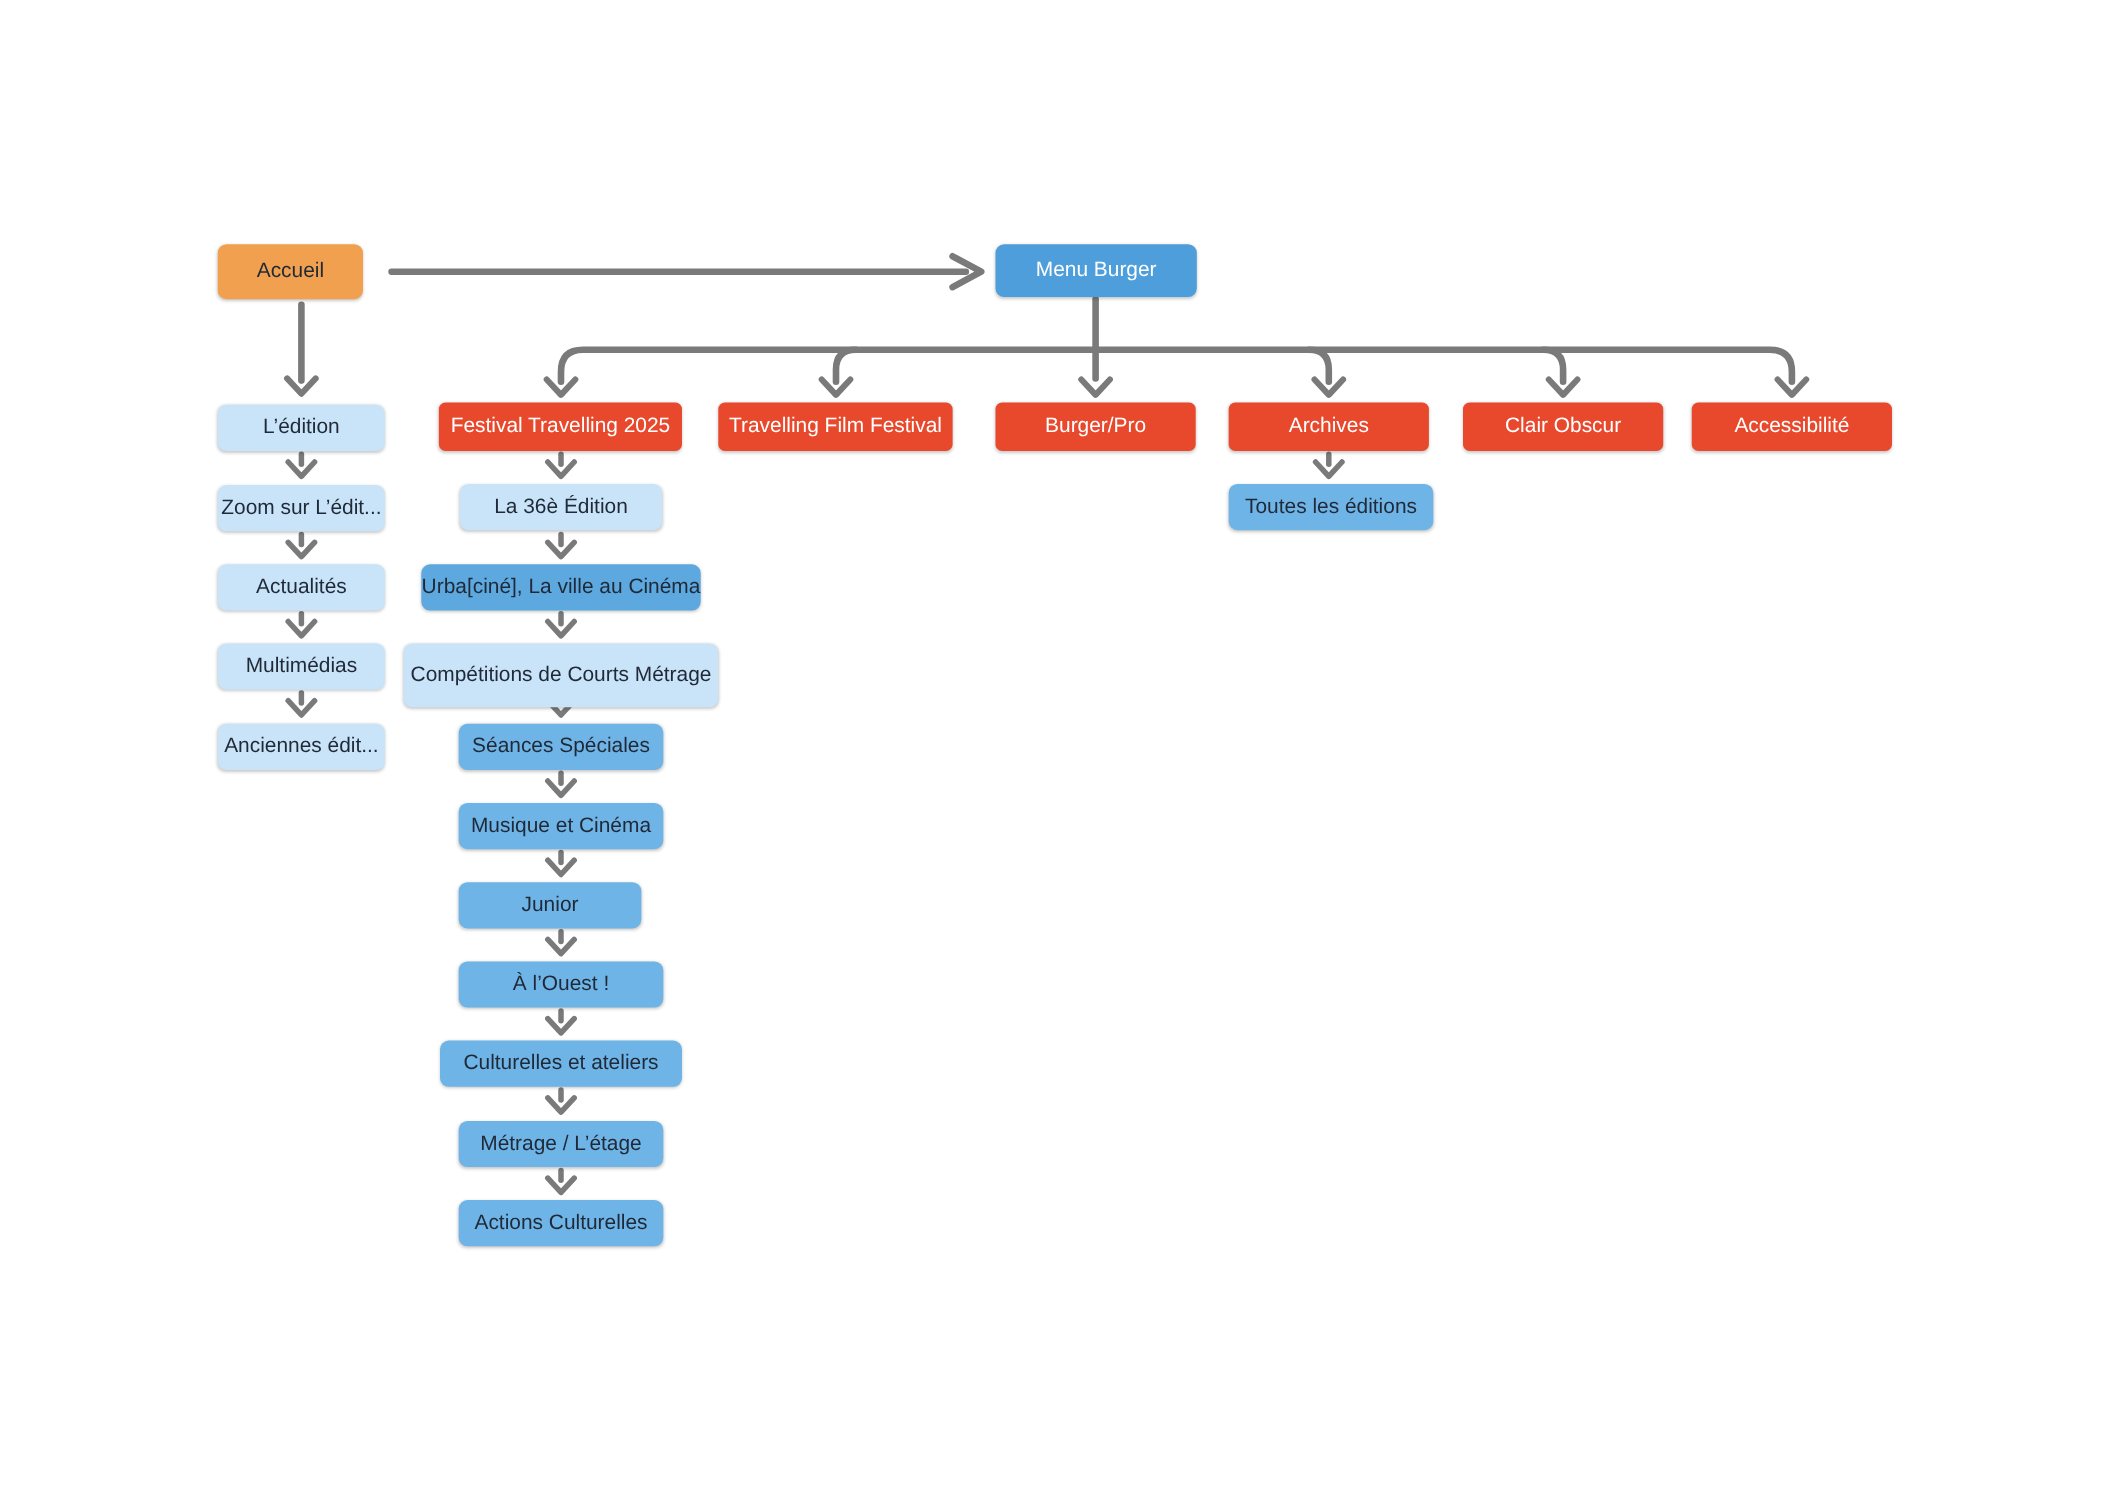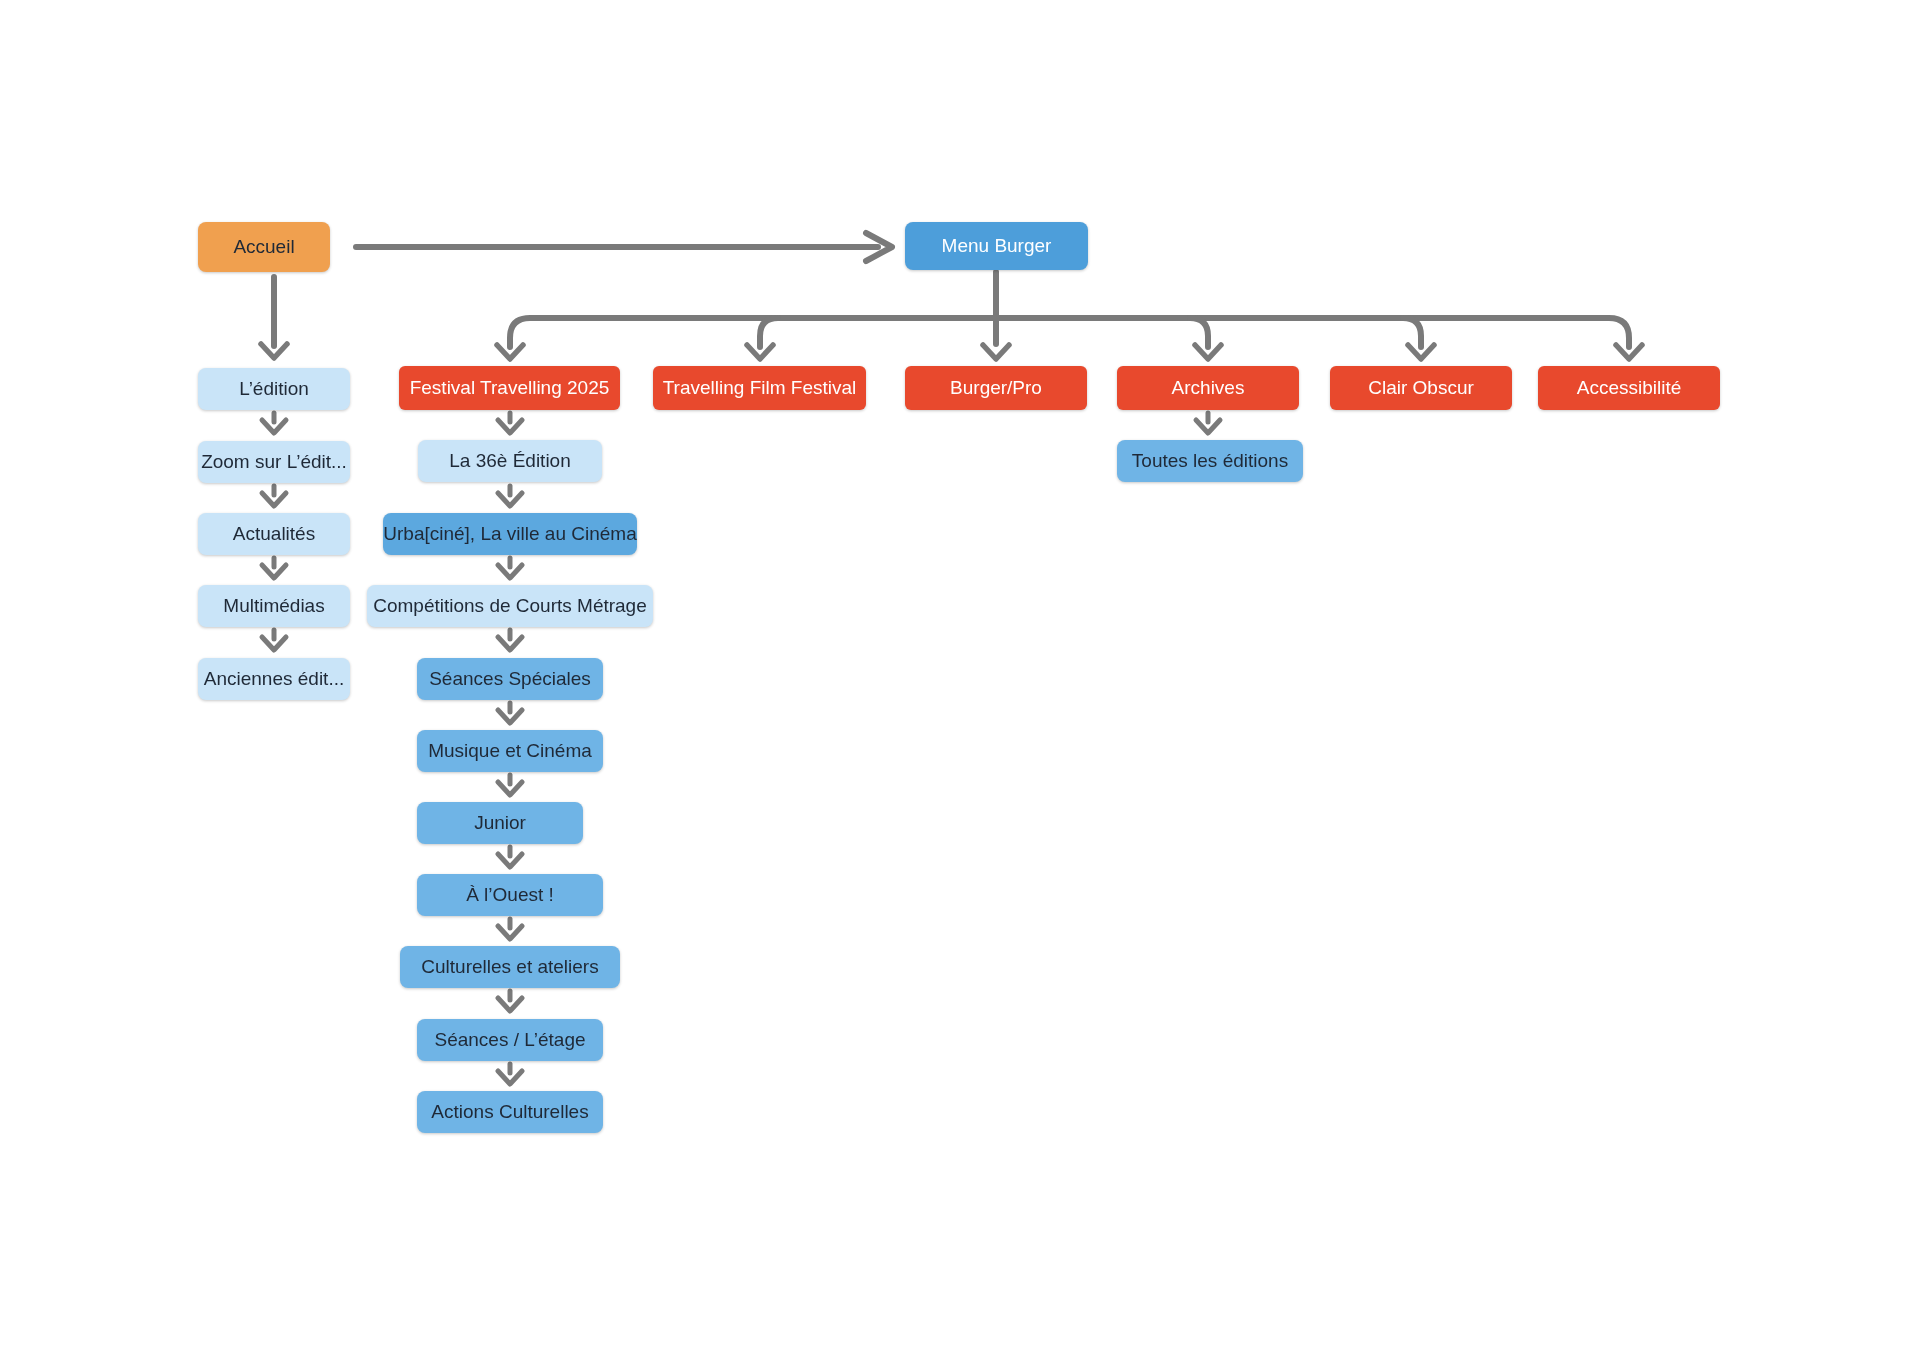--- a/index.html
+++ b/index.html
@@ -107,24 +107,24 @@
 
   <div class="node red" style="left:399px;top:366px;width:221px;height:44px">Festival Travelling 2025</div>
   <div class="node red" style="left:653px;top:366px;width:213px;height:44px">Travelling Film Festival</div>
   <div class="node red" style="left:905px;top:366px;width:182px;height:44px">Burger/Pro</div>
   <div class="node red" style="left:1117px;top:366px;width:182px;height:44px">Archives</div>
   <div class="node red" style="left:1330px;top:366px;width:182px;height:44px">Clair Obscur</div>
   <div class="node red" style="left:1538px;top:366px;width:182px;height:44px">Accessibilité</div>
 
   <div class="node light" style="left:418px;top:440px;width:184px;height:42px">La 36è Édition</div>
   <div class="node urba" style="left:383px;top:513px;width:254px;height:42px">Urba[ciné], La ville au Cinéma</div>
-  <div class="node light" style="left:367px;top:585px;width:286px;height:42px">Compétitions de Courts Métrage</div>
+  <div class="node light" style="left:367px;top:585px;width:286px;height:58px">Compétitions de Courts Métrage</div>
   <div class="node medium" style="left:417px;top:658px;width:186px;height:42px">Séances Spéciales</div>
   <div class="node medium" style="left:417px;top:730px;width:186px;height:42px">Musique et Cinéma</div>
   <div class="node medium" style="left:417px;top:802px;width:166px;height:42px">Junior</div>
   <div class="node medium" style="left:417px;top:874px;width:186px;height:42px">À l’Ouest !</div>
   <div class="node medium" style="left:400px;top:946px;width:220px;height:42px">Culturelles et ateliers</div>
-  <div class="node medium" style="left:417px;top:1019px;width:186px;height:42px">Séances / L’étage</div>
+  <div class="node medium" style="left:417px;top:1019px;width:186px;height:42px">Métrage / L’étage</div>
   <div class="node medium" style="left:417px;top:1091px;width:186px;height:42px">Actions Culturelles</div>
 
   <div class="node medium" style="left:1117px;top:440px;width:186px;height:42px">Toutes les éditions</div>
 
 </div>
 
 </body></html>

